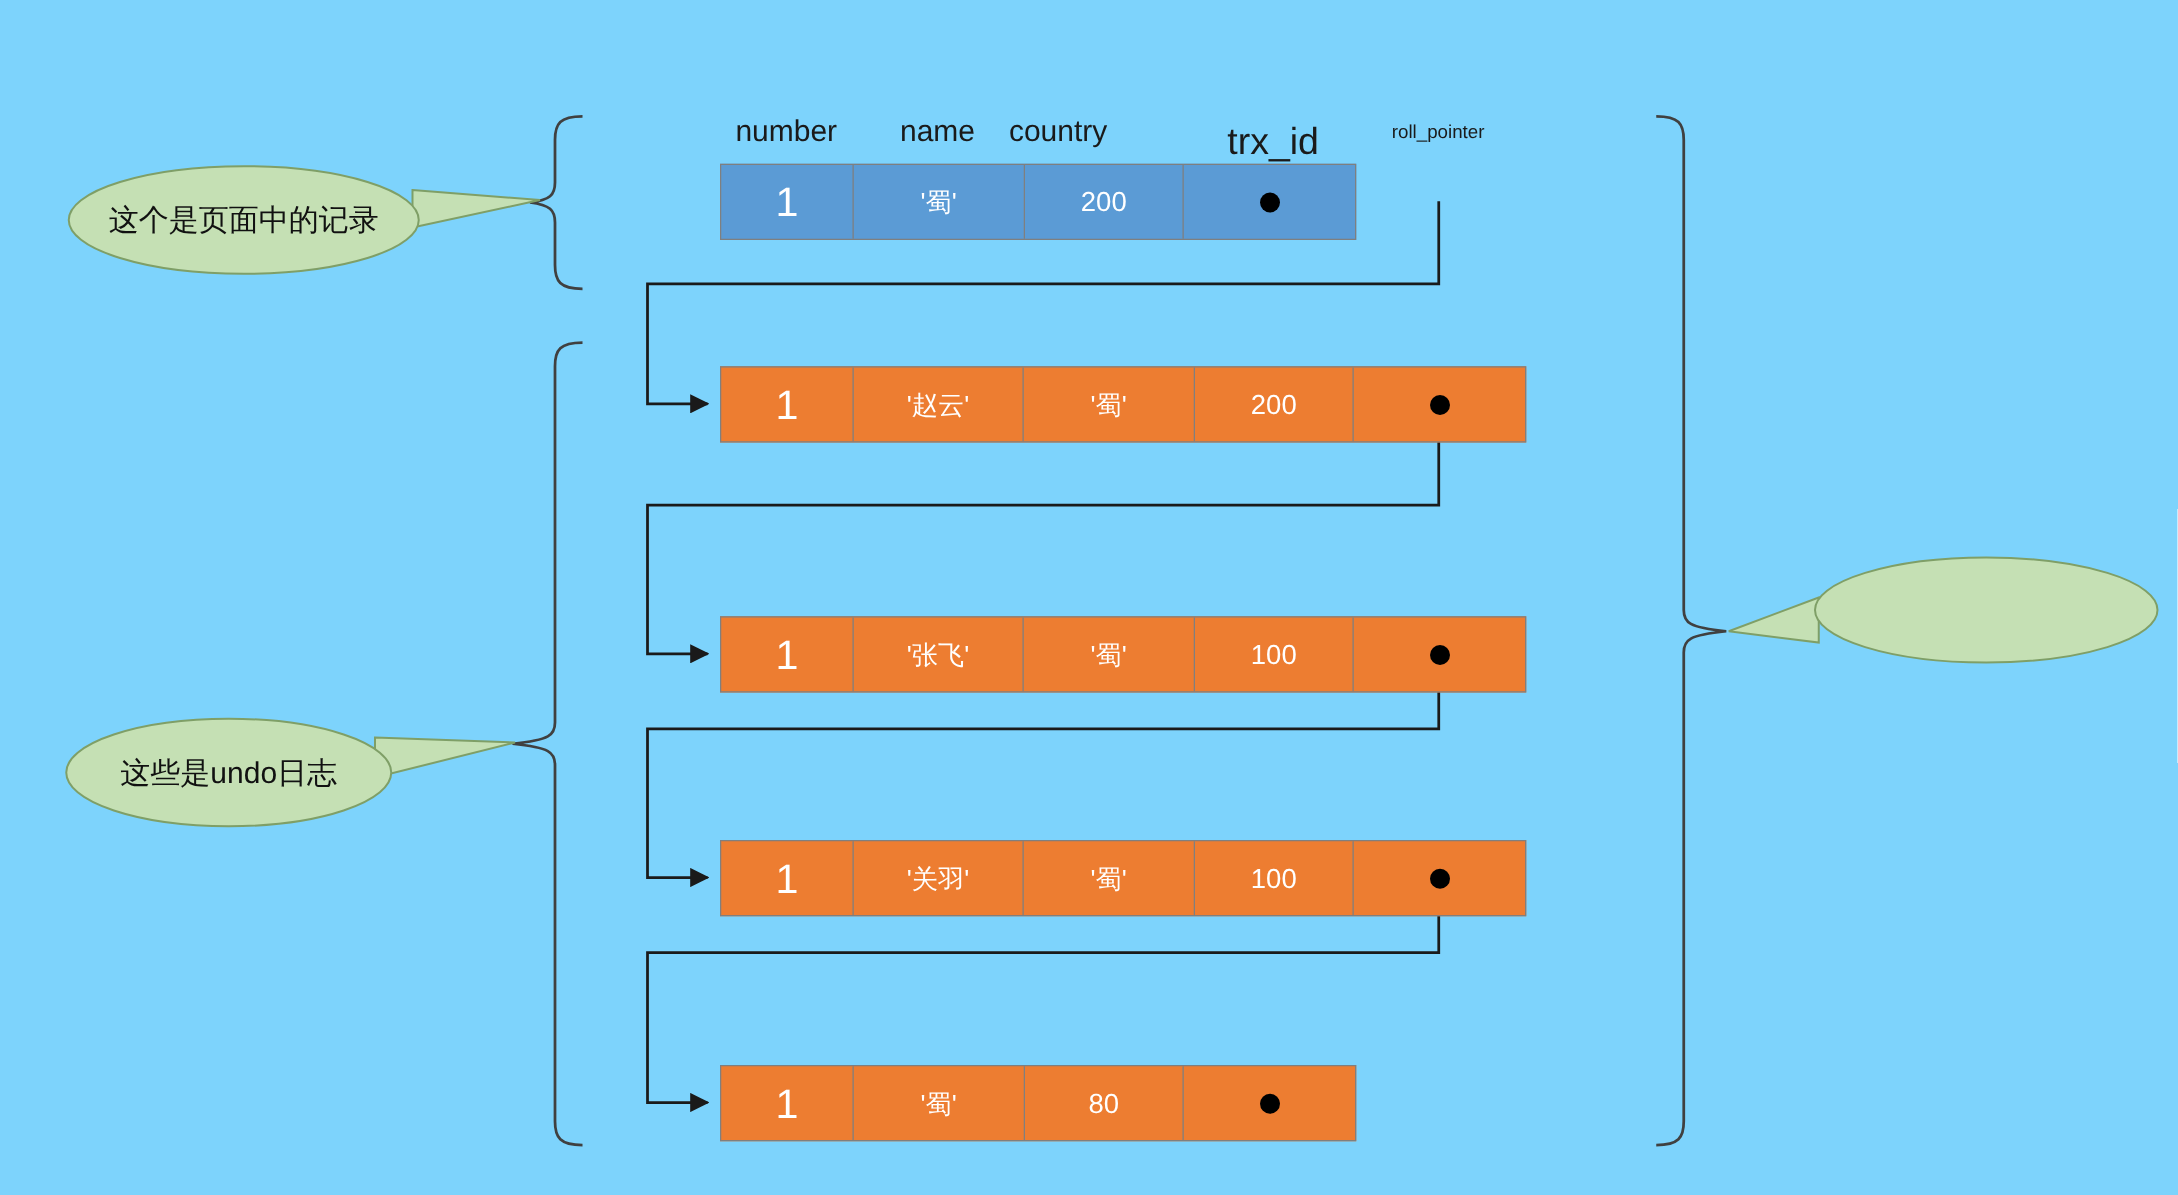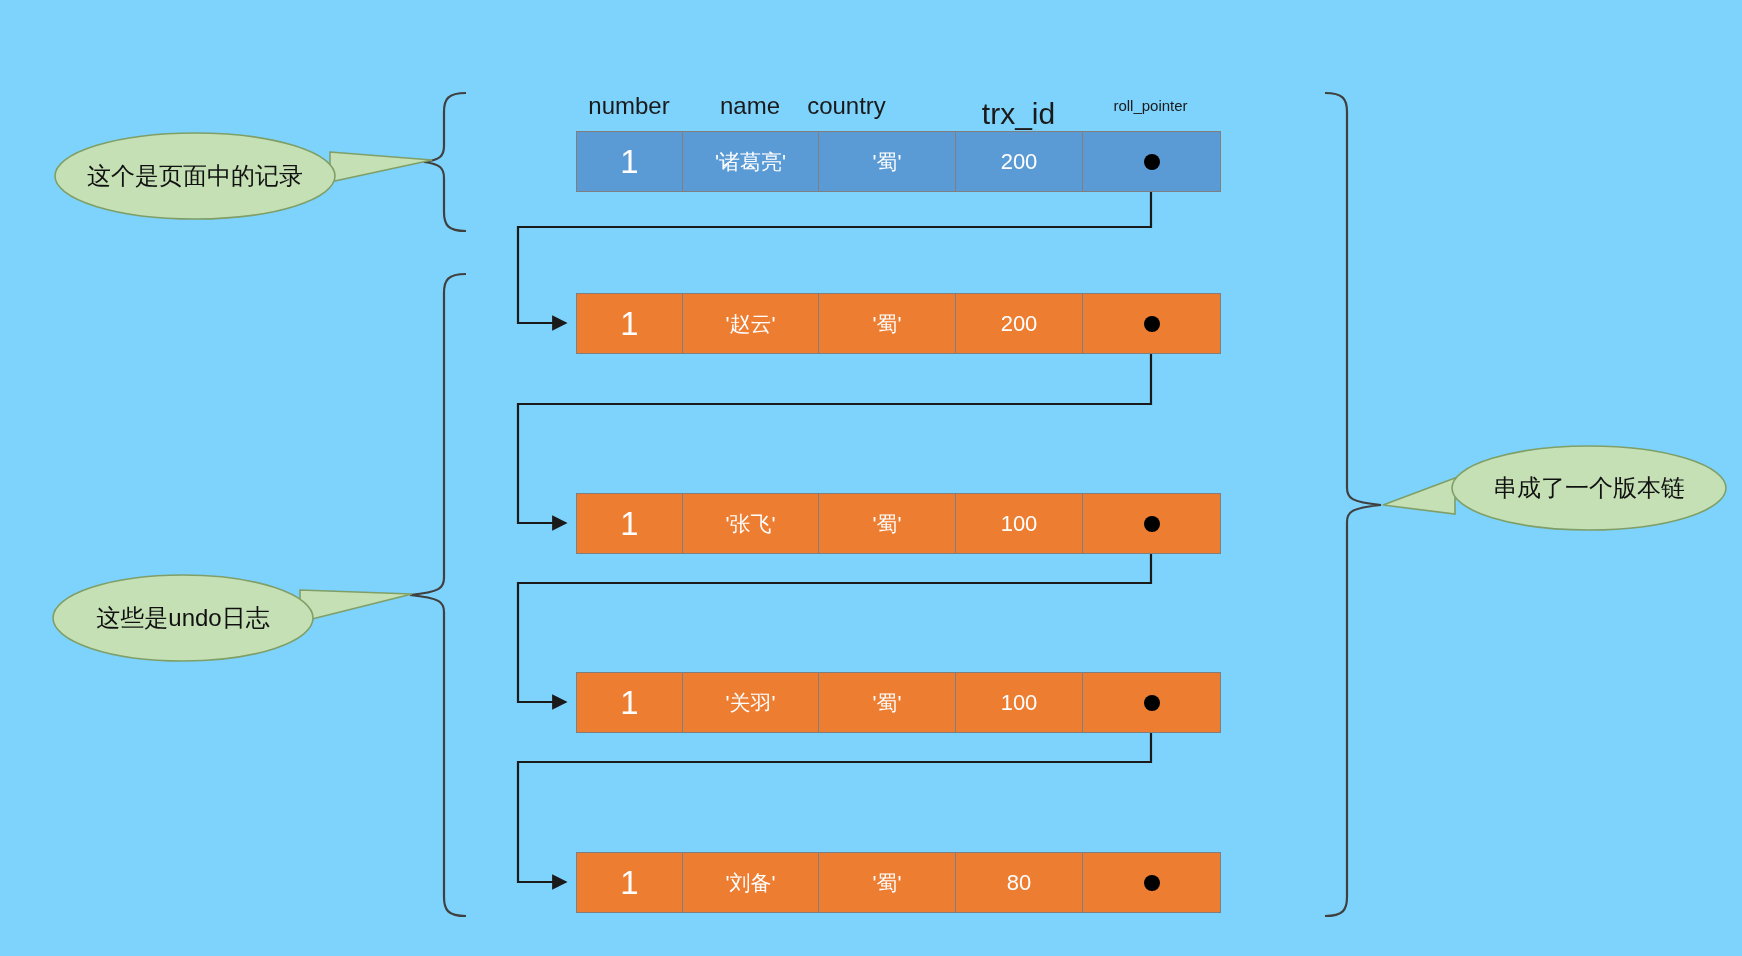--- a/index.html
+++ b/index.html
@@ -160,21 +160,20 @@
   </svg>
 
   <div class="col-header" style="left:576px; top:92px; width:106px;">number</div>
   <div class="col-header" style="left:682px; top:92px; width:136px;">name</div>
   <div class="col-header" style="left:778px; top:92px; width:137px;">country</div>
   <div class="col-header" style="left:955px; top:97px; width:127px; font-size:30px;">trx_id</div>
   <div class="col-header" style="left:1082px; top:97px; width:137px; font-size:15px;">roll_pointer</div>
 
   <div class="record-row blue" style="left:576px; top:131px;">
     <div class="cell c-number">1</div>
-    <div class="cell c-name">'诸葛亮'</div>
     <div class="cell c-country">'蜀'</div>
     <div class="cell c-trx">200</div>
     <div class="cell c-roll">
       <span class="ptr-dot"></span>
     </div>
   </div>
 
   <div class="record-row orange" style="left:576px; top:293px;">
     <div class="cell c-number">1</div>
     <div class="cell c-name">'赵云'</div>
@@ -200,33 +199,29 @@
     <div class="cell c-name">'关羽'</div>
     <div class="cell c-country">'蜀'</div>
     <div class="cell c-trx">100</div>
     <div class="cell c-roll">
       <span class="ptr-dot"></span>
     </div>
   </div>
 
   <div class="record-row orange" style="left:576px; top:852px;">
     <div class="cell c-number">1</div>
-    <div class="cell c-name">'刘备'</div>
     <div class="cell c-country">'蜀'</div>
     <div class="cell c-trx">80</div>
     <div class="cell c-roll">
       <span class="ptr-dot"></span>
     </div>
   </div>
 
   <div class="callout" style="left:53px; top:595px; width:260px; height:46px;">
     <span class="bubble-text">这些是undo日志</span>
   </div>
 
   <div class="callout" style="left:55px; top:153px; width:280px; height:46px;">
     <span class="bubble-text">这个是页面中的记录</span>
   </div>
 
-  <div class="callout" style="left:1459px; top:465px; width:260px; height:46px;">
-    <span class="bubble-text">串成了一个版本链</span>
-  </div>
 
 </div>
 
 </body></html>

